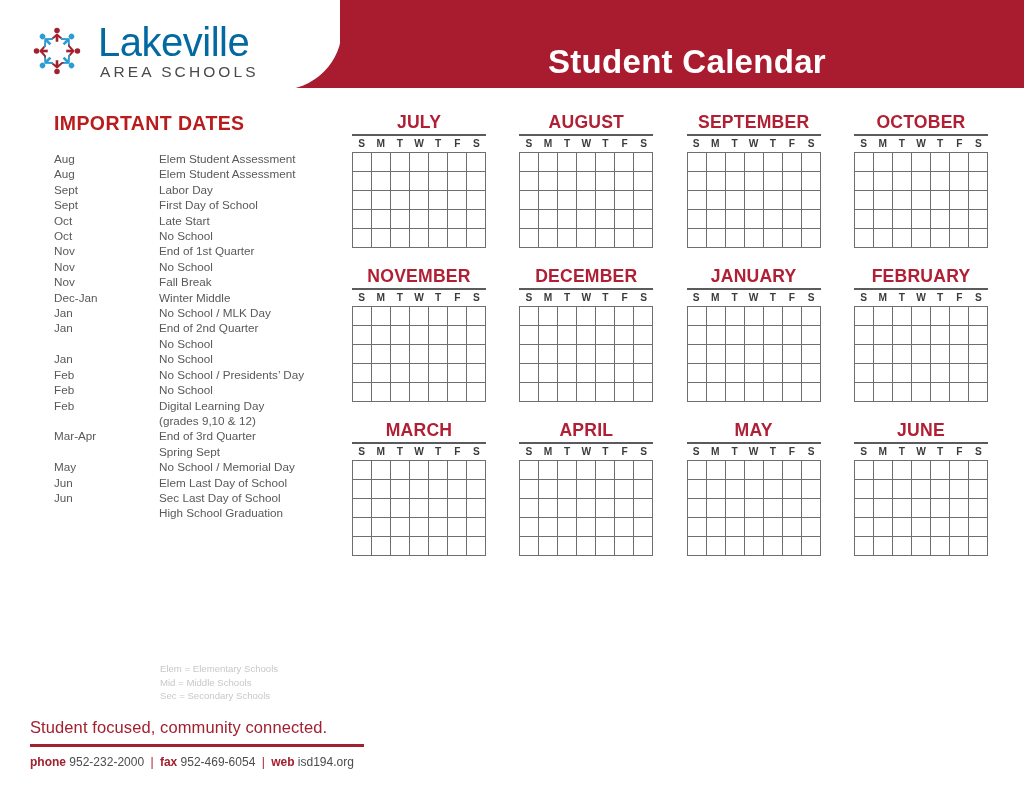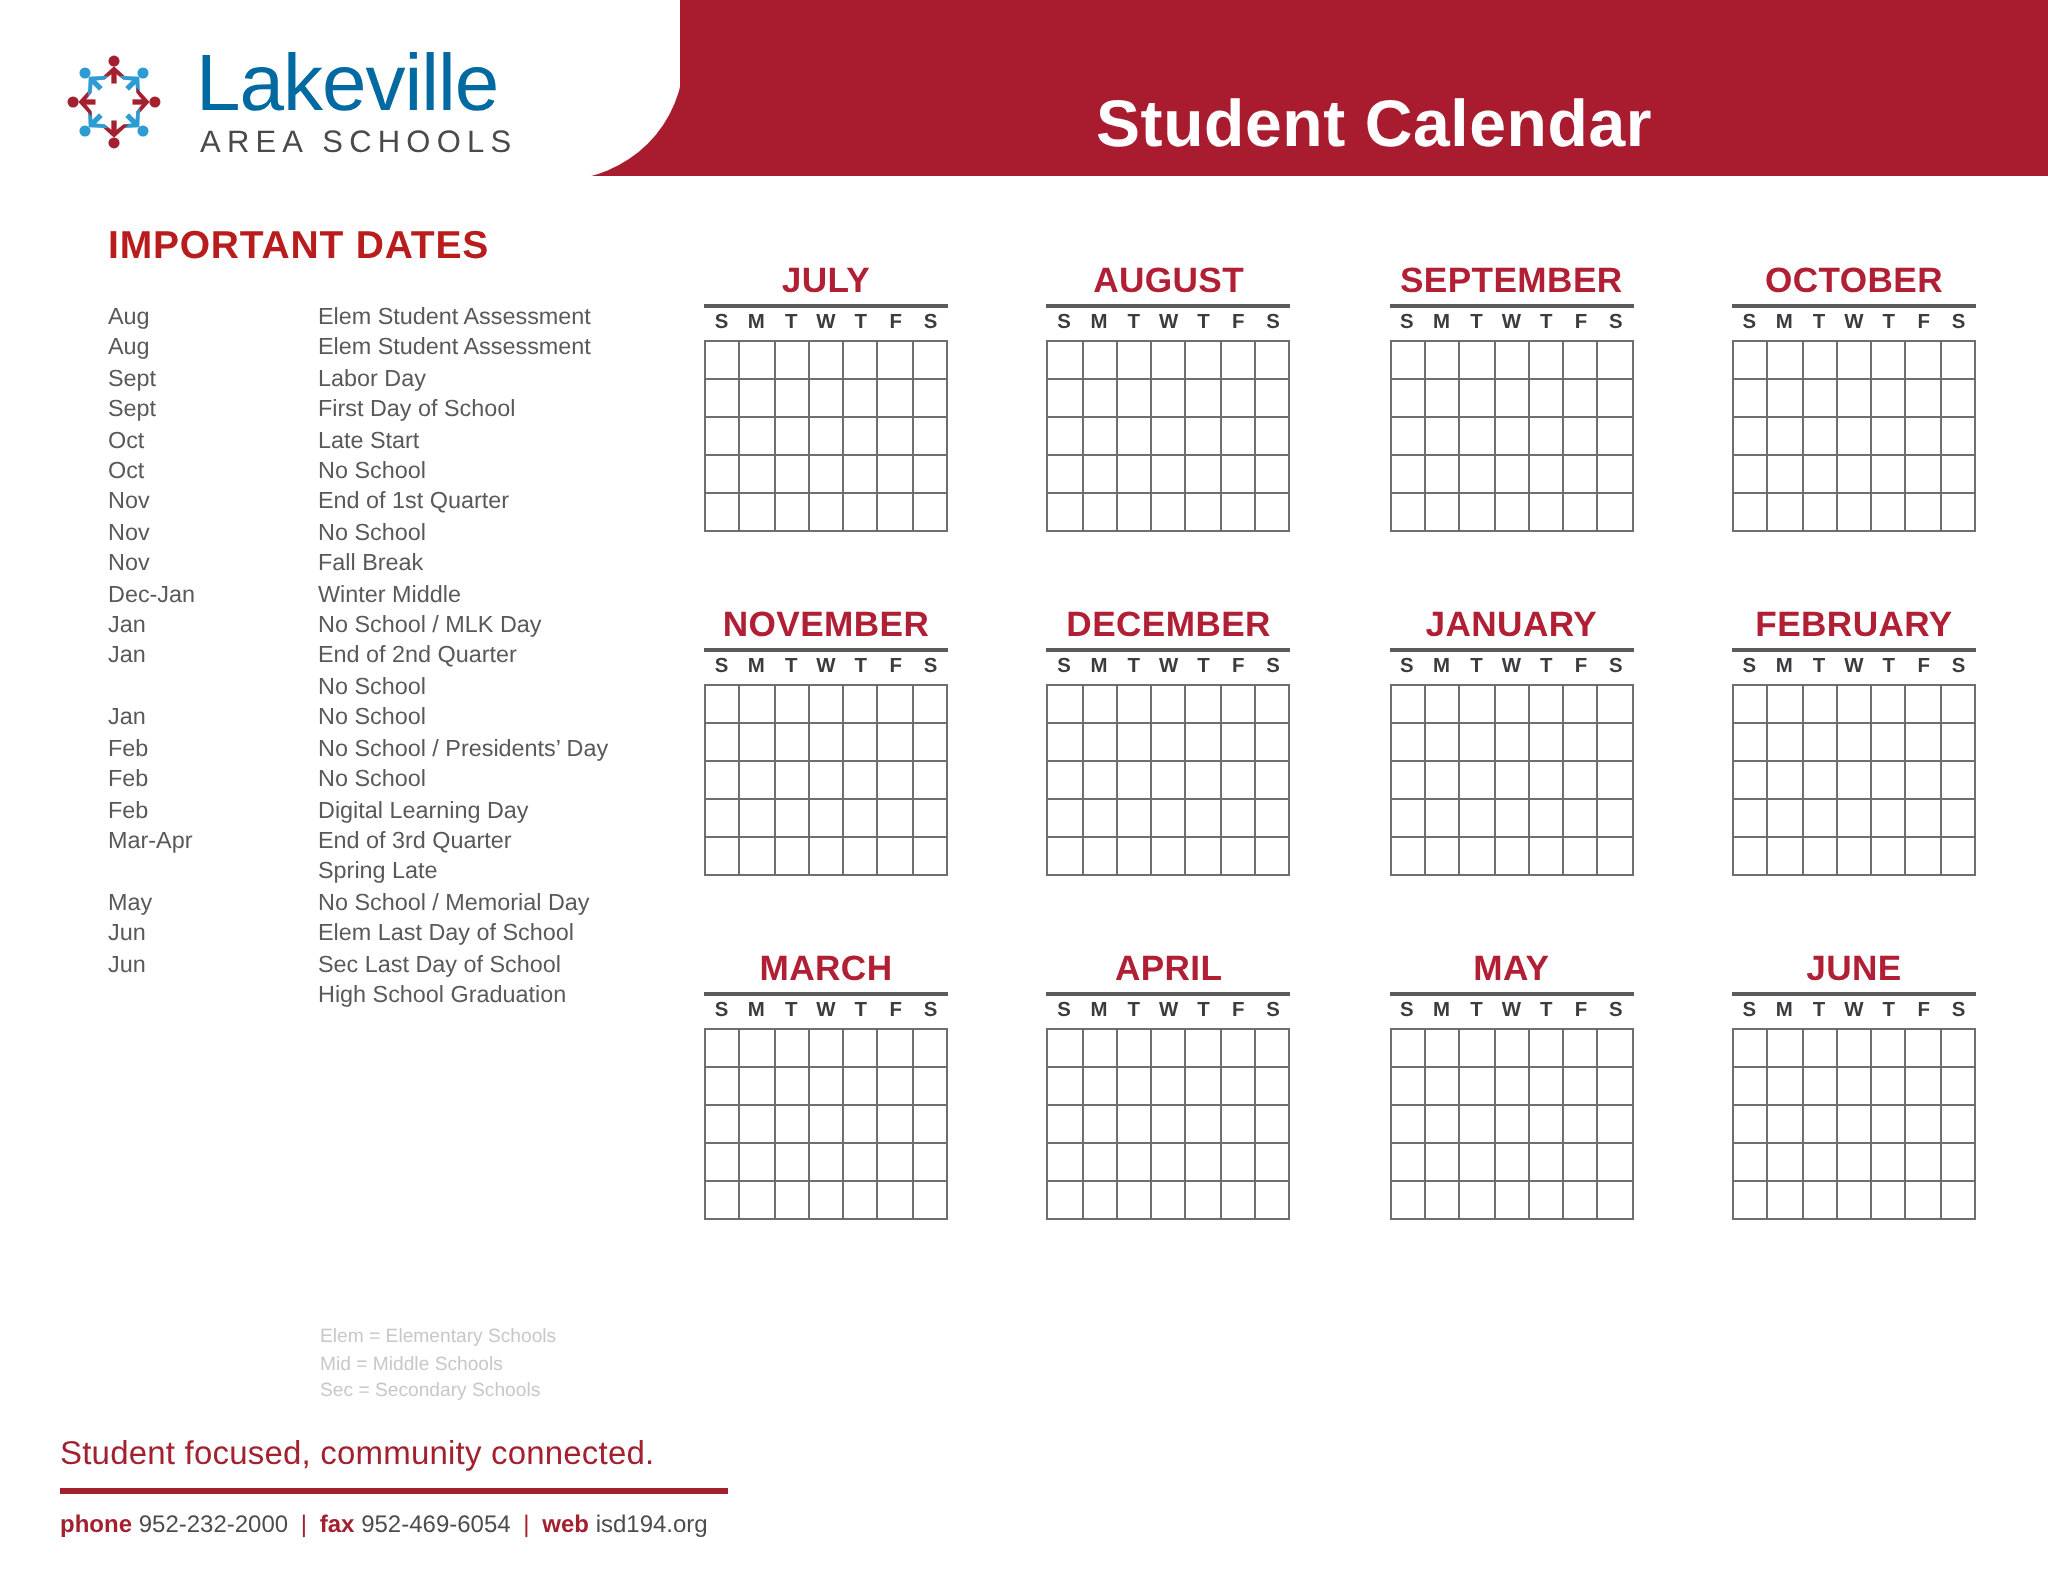--- a/index.html
+++ b/index.html
@@ -165,22 +165,21 @@
     top: 112px;
     left: 352px;
     width: 636px;
   }
   .cal-row {
     display: flex;
     justify-content: space-between;
     margin-bottom: 18px;
   }
   .month {
-    width: 122px;
-    margin-top: 18px;
+    width: 134px;
   }
   .month-name {
     text-align: center;
     color: #B01F33;
     font-size: 17.6px;
     font-weight: bold;
     letter-spacing: 0.2px;
     line-height: 20px;
     margin-bottom: 2px;
   }
@@ -347,26 +346,30 @@
         </tr>
         <tr>
           <td class="col-month">Feb</td>
           <td class="col-event">No School</td>
         </tr>
         <tr>
           <td class="col-month">Feb</td>
           <td class="col-event">Digital Learning Day</td>
         </tr>
         <tr>
+          <td class="col-month"></td>
+          <td class="col-event">(grades 9,10 &amp; 12)</td>
+        </tr>
+        <tr>
           <td class="col-month">Mar-Apr</td>
           <td class="col-event">End of 3rd Quarter</td>
         </tr>
         <tr>
           <td class="col-month"></td>
-          <td class="col-event">Spring Late</td>
+          <td class="col-event">Spring Sept</td>
         </tr>
         <tr>
           <td class="col-month">May</td>
           <td class="col-event">No School / Memorial Day</td>
         </tr>
         <tr>
           <td class="col-month">Jun</td>
           <td class="col-event">Elem Last Day of School</td>
         </tr>
         <tr>

